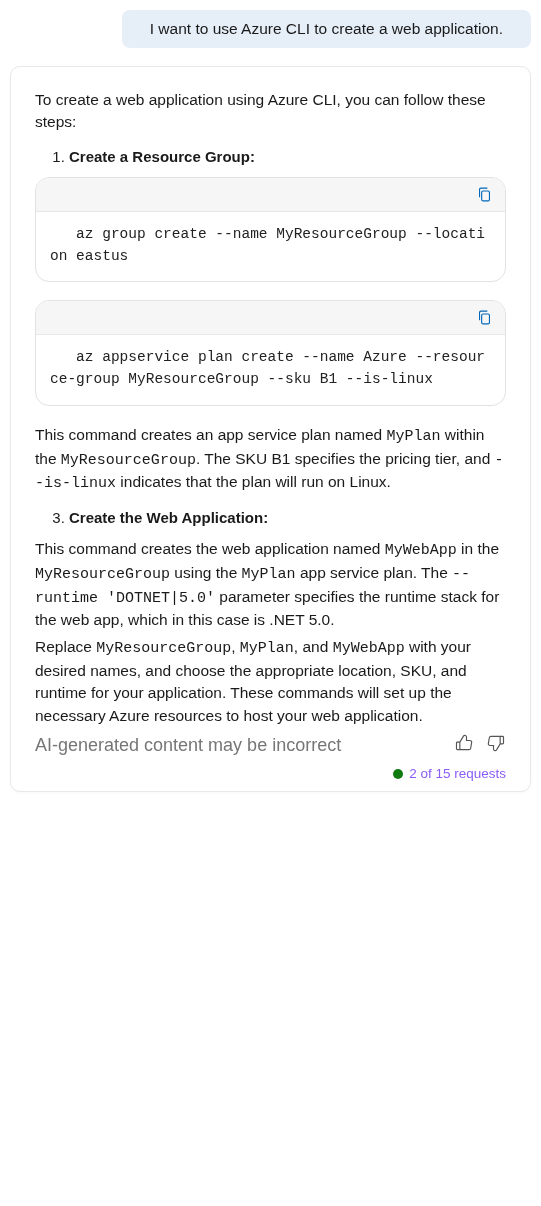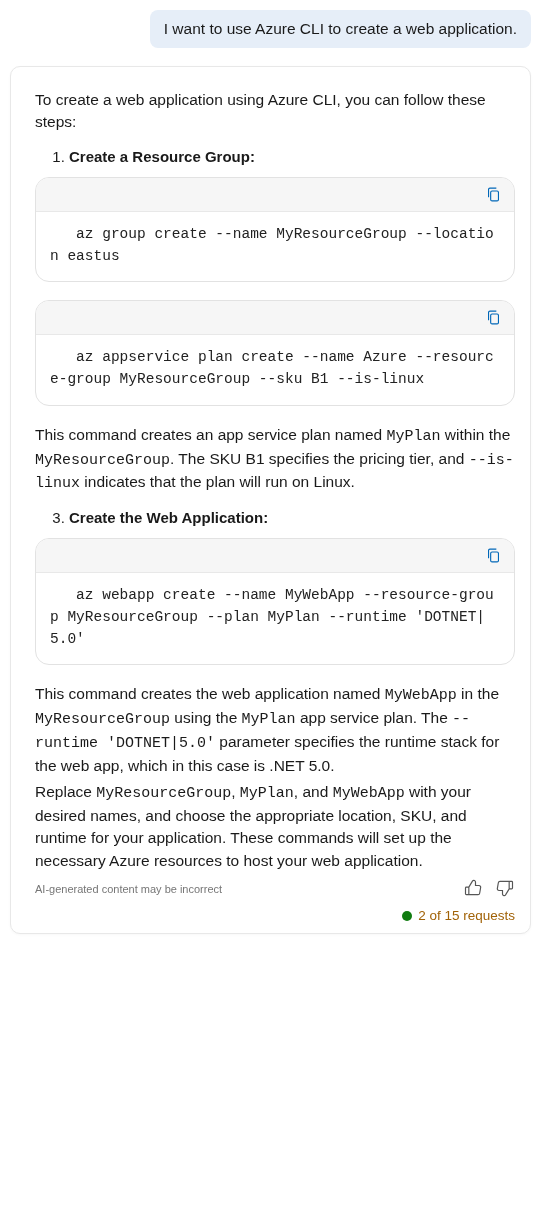--- a/index.html
+++ b/index.html
@@ -16,30 +16,30 @@
       padding: 10px 10px 0 10px;
     }
     .user-message-row {
       display: flex;
       justify-content: flex-end;
       margin-bottom: 18px;
     }
     .user-message {
       background: #e6eef8;
       color: #1a1a1a;
-      padding: 10px 14px;
+      padding: 10px 28px;
       border-radius: 8px;
       max-width: 90%;
       font-size: 15.5px;
     }
     .response-card {
       background: #ffffff;
       border: 1px solid #e8e8e8;
       border-radius: 10px;
-      padding: 22px 15px 10px 24px;
+      padding: 22px 24px 10px 24px;
       box-shadow: 0 1px 3px rgba(0,0,0,0.03);
     }
     .response-body p {
       line-height: 1.45;
       margin-bottom: 4px;
       font-size: 15.5px;
     }
     .response-body ol {
       margin: 14px 0 12px 34px;
     }
@@ -87,39 +87,39 @@
     code.inline {
       font-family: Consolas, "Courier New", monospace;
       font-size: 15px;
     }
     .footer-row {
       display: flex;
       justify-content: space-between;
       align-items: center;
       margin-top: 6px;
       color: #767676;
-      font-size: 11px;
+      font-size: 18px;
     }
     .feedback-icons {
       display: flex;
       gap: 12px;
       color: #555;
     }
     .feedback-icons .thumb {
       cursor: pointer;
     }
     .feedback-icons svg { width: 20px; height: 20px; }
     .status-row {
       display: flex;
       justify-content: flex-end;
       align-items: center;
       gap: 6px;
       margin-top: 8px;
       font-size: 13.5px;
-      color: #a16207;
+      color: #8b5cf6;
     }
     .status-dot {
       width: 10px; height: 10px; border-radius: 50%;
       background: #107c10;
       display: inline-block;
     }
   </style>
 </head>
 <body>
 
@@ -165,31 +165,20 @@
       </div>
 
       <p>
         <span>This command creates an app service plan named </span><code class="inline">MyPlan</code><span> within the </span><code class="inline">MyResourceGroup</code><span>. The SKU B1 specifies the pricing tier, and </span><code class="inline">--is-linux</code><span> indicates that the plan will run on Linux.</span>
       </p>
 
       <ol start="3">
         <li><span class="step-title">Create the Web Application:</span></li>
       </ol>
 
-      <div class="code-block">
-        <div class="code-header">
-          <div class="copy-btn">
-            <svg viewBox="0 0 24 24" fill="none" stroke="currentColor" stroke-width="1.6">
-                <rect x="8" y="7" width="11" height="14" rx="2"></rect>
-                <path d="M5 16V5a2 2 0 0 1 2-2h9"></path>
-              </svg>
-          </div>
-        </div>
-        <div class="code-content">   az webapp create --name MyWebApp --resource-group MyResourceGroup --plan MyPlan --runtime 'DOTNET|5.0'</div>
-      </div>
 
       <p>
         <span>This command creates the web application named </span><code class="inline">MyWebApp</code><span> in the </span><code class="inline">MyResourceGroup</code><span> using the </span><code class="inline">MyPlan</code><span> app service plan. The </span><code class="inline">--runtime 'DOTNET|5.0'</code><span> parameter specifies the runtime stack for the web app, which in this case is .NET 5.0.</span>
       </p>
 
       <p>
         <span>Replace </span><code class="inline">MyResourceGroup</code><span>, </span><code class="inline">MyPlan</code><span>, and </span><code class="inline">MyWebApp</code><span> with your desired names, and choose the appropriate location, SKU, and runtime for your application. These commands will set up the necessary Azure resources to host your web application.</span>
       </p>
 
     </div>

